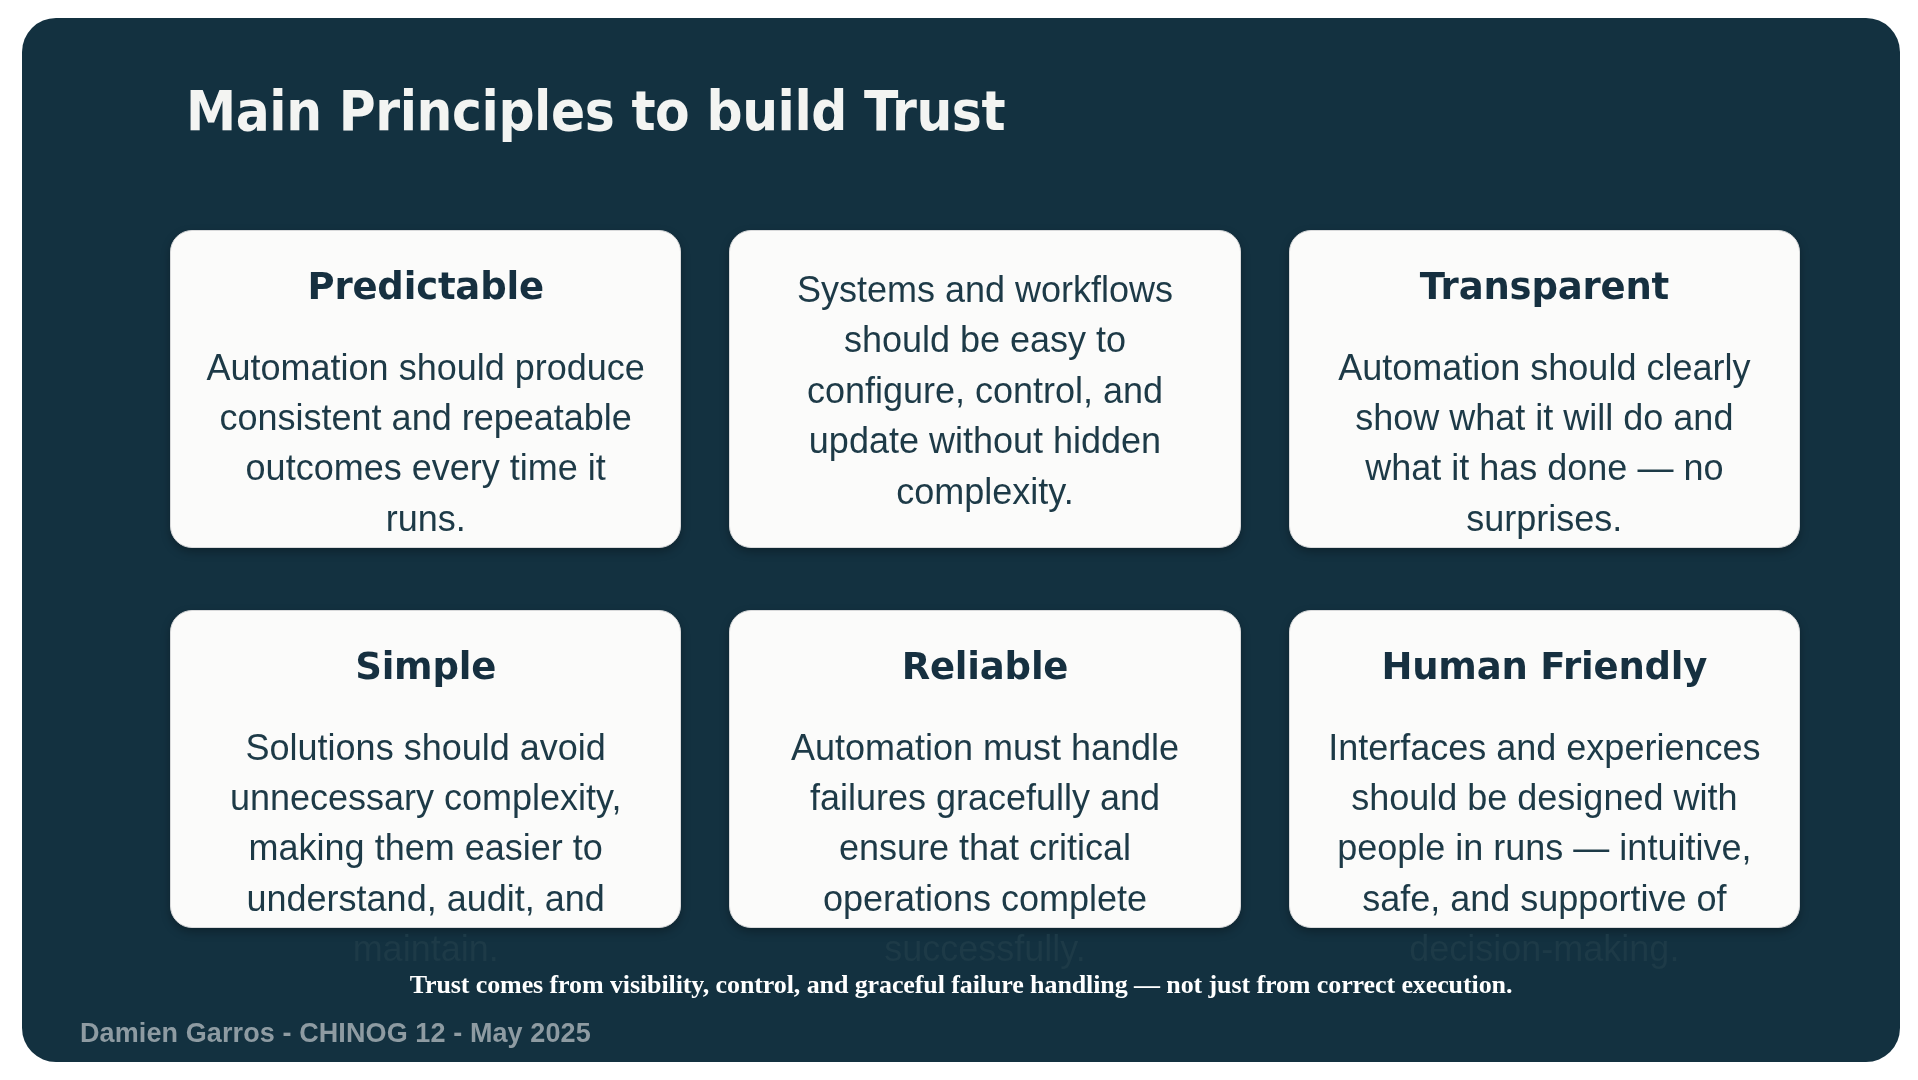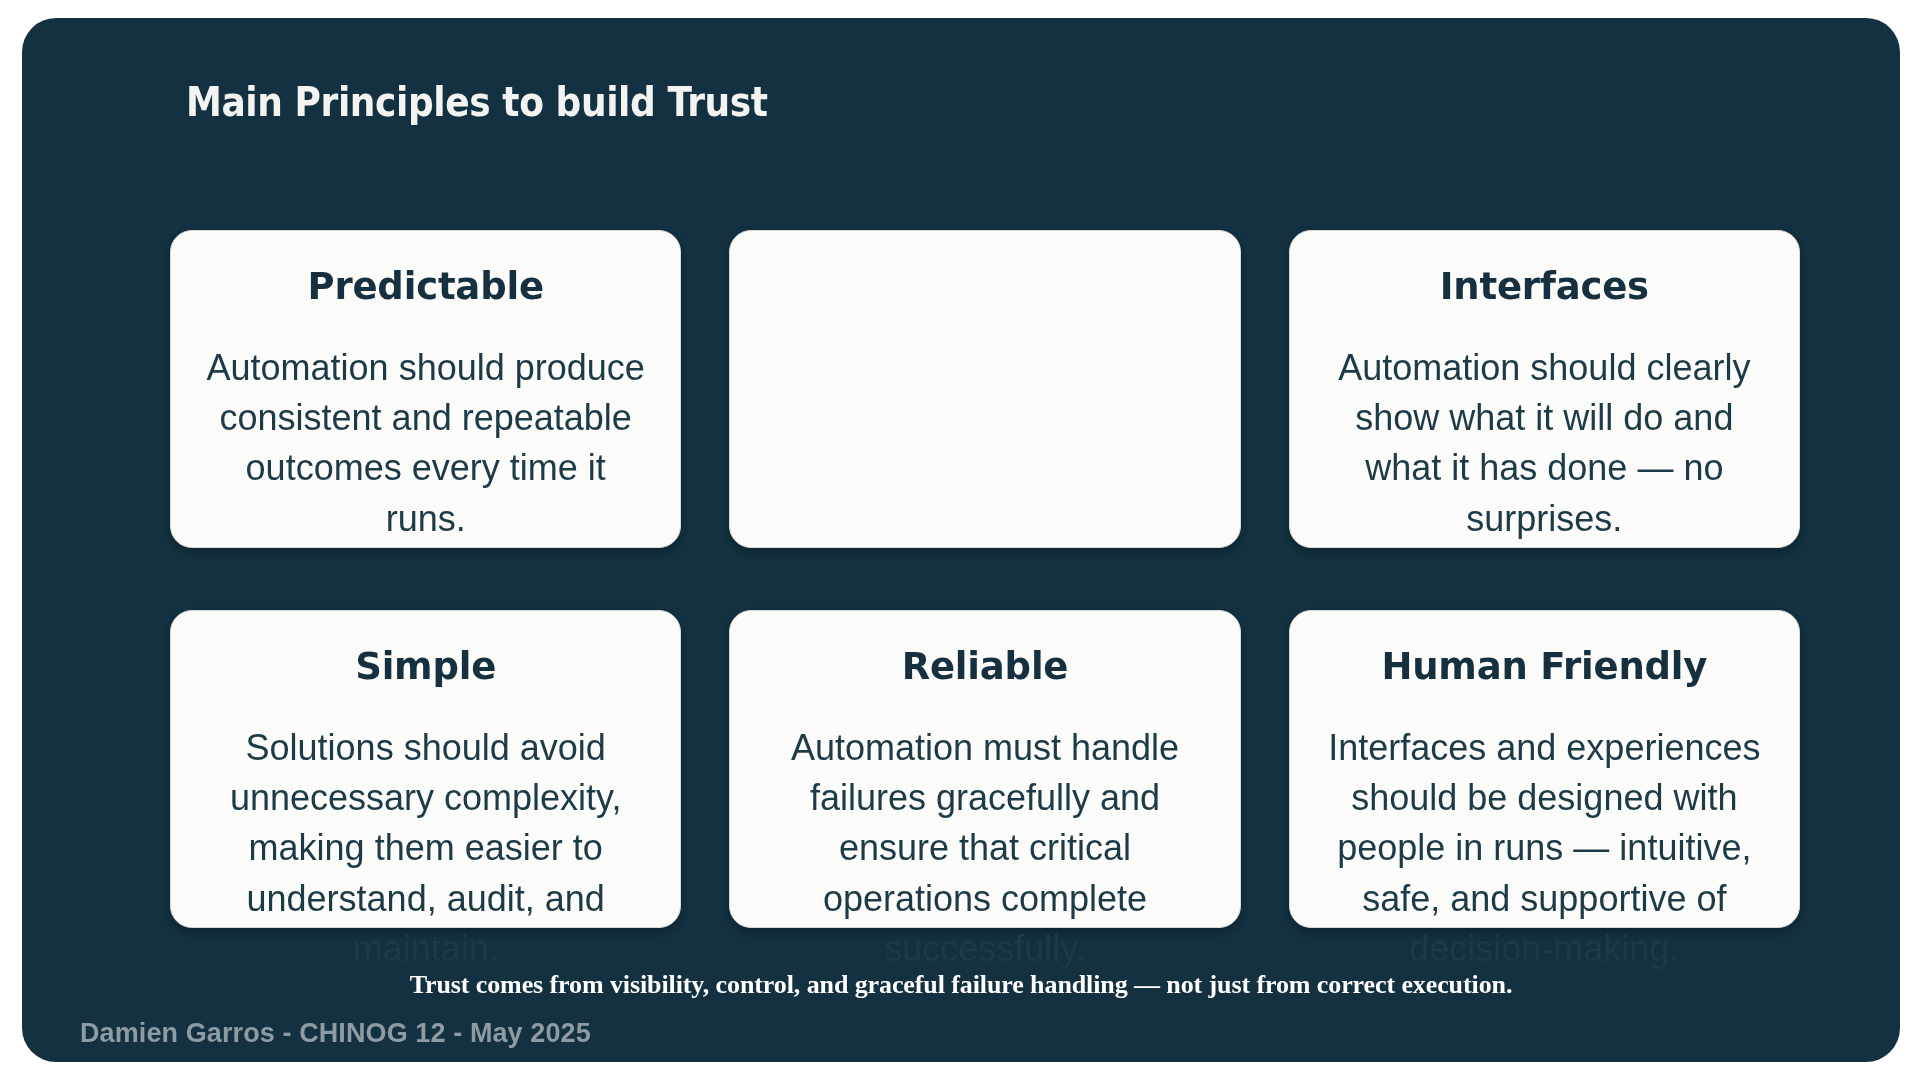--- a/index.html
+++ b/index.html
@@ -25,21 +25,21 @@
     background: #133140;
     border-radius: 34px;
     box-sizing: border-box;
     overflow: hidden;
   }
 
   .slide-title {
     position: absolute;
     left: 164px;
     top: 62px;
-    font-size: 40px;
+    font-size: 56px;
     line-height: 1.12;
     font-weight: 700;
     letter-spacing: -0.4px;
     color: #f3f4f2;
     font-family: "DejaVu Sans", "Liberation Sans", sans-serif;
     font-stretch: condensed;
     white-space: nowrap;
   }
 
   .card-grid {
@@ -119,24 +119,25 @@
   <div class="slide-title">Main Principles to build Trust</div>
 
   <div class="card-grid">
 
     <div class="card">
       <div class="card-title">Predictable</div>
       <div class="card-body">Automation should produce consistent and repeatable outcomes every time it runs.</div>
     </div>
 
     <div class="card">
+      <div class="card-body">Systems and workflows should be easy to configure, control, and update without hidden complexity.</div>
     </div>
 
     <div class="card">
-      <div class="card-title">Interfaces</div>
+      <div class="card-title">Transparent</div>
       <div class="card-body">Automation should clearly show what it will do and what it has done — no surprises.</div>
     </div>
 
     <div class="card">
       <div class="card-title">Simple</div>
       <div class="card-body">Solutions should avoid unnecessary complexity, making them easier to understand, audit, and maintain.</div>
     </div>
 
     <div class="card">
       <div class="card-title">Reliable</div>

